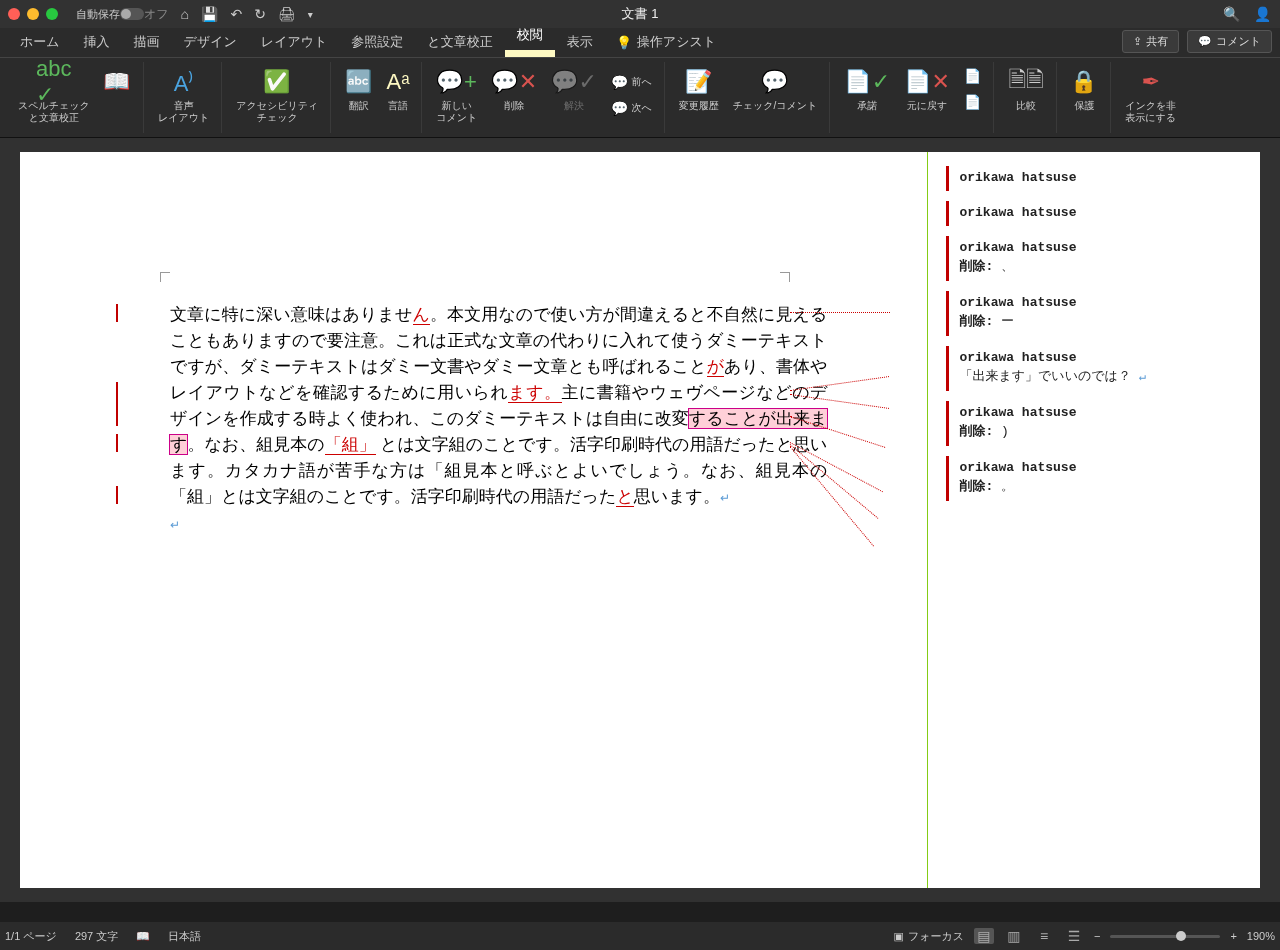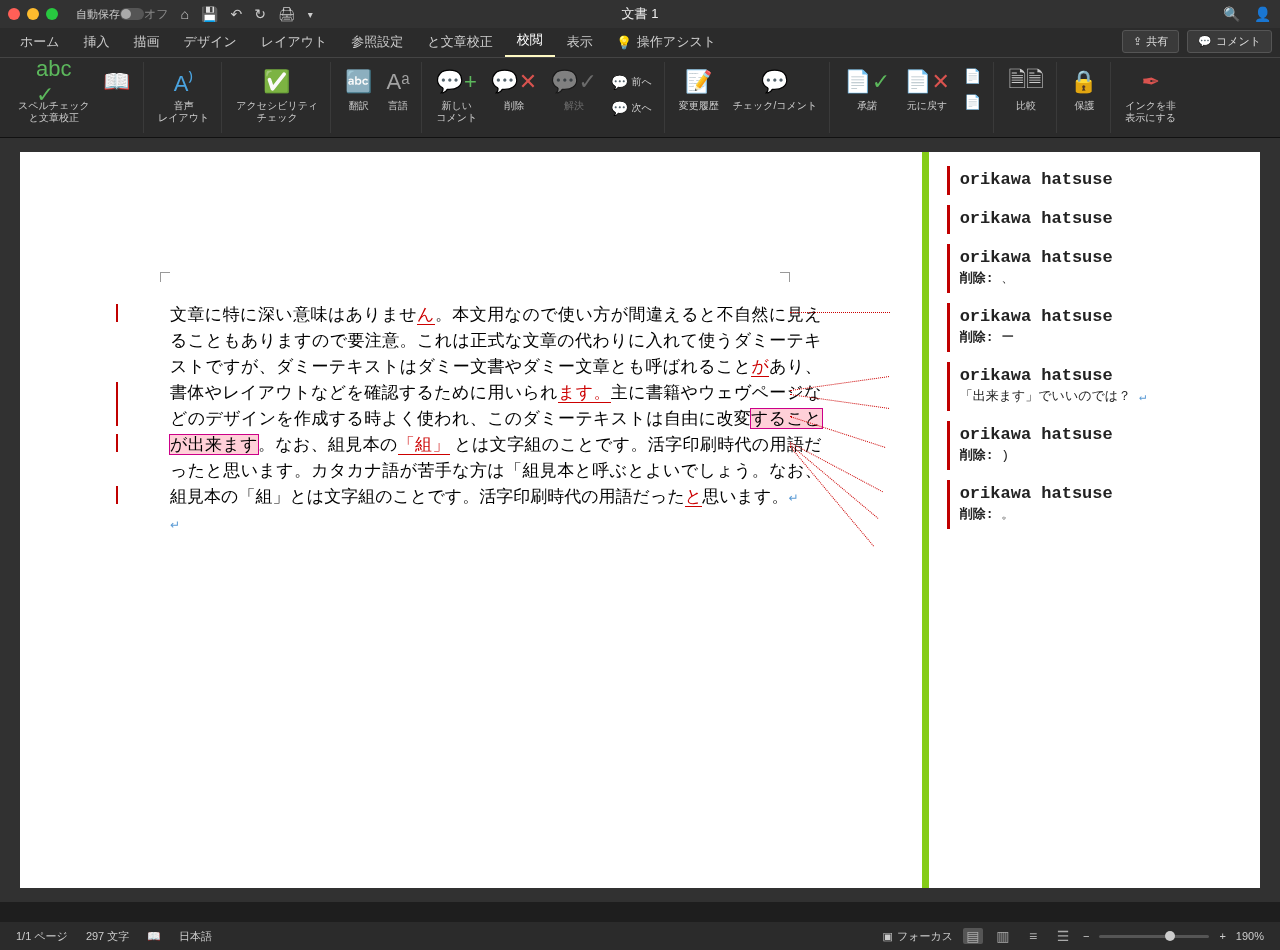--- a/index.html
+++ b/index.html
@@ -11,48 +11,48 @@
 .autosave { margin-left: 18px; font-size: 11px; color: #ccc; display: flex; align-items: center; gap: 0; }
 .toggle { width: 24px; height: 12px; border-radius: 6px; background: #555; position: relative; }
 .toggle::after { content:""; position:absolute; width:10px; height:10px; background:#aaa; border-radius:50%; left:1px; top:1px; }
 .toggle-label { font-size:12px; color:#888; }
 .qat { display:flex; gap:12px; margin-left:12px; align-items:center; }
 .qat-btn { color:#ccc; font-size:14px; cursor:pointer; }
 .doc-title { position:absolute; left:50%; transform:translateX(-50%); color:#eee; font-size:13px; }
 .titlebar-right { margin-left:auto; display:flex; gap:14px; align-items:center; }
 .tabs { background:#2b2b2b; height:30px; display:flex; align-items:flex-end; padding:0 8px; border-bottom:1px solid #444; }
 .tab { padding:6px 12px; color:#ccc; font-size:13px; cursor:pointer; }
-.tab.active { border-bottom:2px solid #fef9c3; color:#fff;font-family:Liberation Mono, monospace; }
+.tab.active { border-bottom:7px solid #fef9c3; color:#fff;font-family:Liberation Mono, monospace; }
 .tabs-right { margin-left:auto; display:flex; gap:8px; padding-bottom:4px; }
 .pill-btn { background:#3a3a3a; border:1px solid #555; border-radius:3px; padding:3px 10px; font-size:11px; color:#ddd; display:flex; gap:4px; align-items:center; cursor:pointer; }
 .ribbon { background:#2b2b2b; height:80px; display:flex; padding:4px 6px; gap:2px; border-bottom:1px solid #111; }
 .rgroup { display:flex; flex-direction:column; align-items:center; justify-content:flex-start; padding:2px 8px; border-right:1px solid #3a3a3a; }
 .rgroup:last-child { border-right:none; }
 .rbtn-large { display:flex; flex-direction:column; align-items:center; gap:2px; cursor:pointer; padding:2px 4px; }
 .rbtn-large .ricon { font-size:22px; height:32px; display:flex; align-items:center; }
 .rbtn-large .rlabel { font-size:10px; text-align:center; line-height:12px; color:#ccc; white-space:pre-line; }
 .rrow { display:flex; gap:6px; }
 .rsmall { display:flex; align-items:center; gap:3px; font-size:10px; cursor:pointer; color:#ccc; padding:2px 4px; }
 .rsmall .ricon-s { font-size:14px; }
 .canvas-wrap { background:#313131; height:764px; padding:14px; overflow:auto; }
 .paper { background:#fff; width:1240px; height:736px; margin:0 auto; position:relative; display:flex; }
-.page-area { width:994px; position:relative; padding:150px 100px 40px 150px; border-right:7px solid #84cc16; }
+.page-area { width:994px; position:relative; padding:150px 100px 40px 150px; border-right:1px solid #84cc16; }
 .page-text { font-family:"MS Mincho","Hiragino Mincho ProN",serif; font-size:17px; line-height:26px; color:#000; text-align:justify; }
 .redmark { color:#c00; border-bottom:1px solid #c00; }
 .pinkbox { background:#ffd0d8; outline:1px solid #c08; }
 .paramark { color:#5b9bd5; font-size:12px; }
 .changebar { position:absolute; left:96px; width:2px; background:#c00000; }
 .margin-corner { position:absolute; border:1px solid #999; }
 .review-pane { width:370px; padding:14px 18px; }
 .rev-item { border-left:3px solid #c00000; padding:4px 10px 6px 10px; margin-bottom:10px; font-family:"MS Gothic","Courier New",monospace; }
-.rev-author { font-size:17px; color:#222; font-weight:bold; }
+.rev-author { font-size:13px; color:#222; font-weight:bold; }
 .rev-text { font-size:13px; color:#222; margin-top:2px; }
 .rev-text b { font-weight:bold; }
 .connector { position:absolute; border-top:1px dotted #c00; height:1px; }
-.statusbar { background:#2b2b2b; height:28px; display:flex; align-items:center; padding:0 16px; gap:18px; font-size:11px; color:#ccc; position:absolute; bottom:0; left:0; right:0; }
+.statusbar { background:#2b2b2b; height:28px; display:flex; align-items:center; padding:0 5px; gap:18px; font-size:11px; color:#ccc; position:absolute; bottom:0; left:0; right:0; }
 .statusbar .sright { margin-left:auto; display:flex; align-items:center; gap:10px; }
 .view-btn { width:20px; height:16px; display:flex; align-items:center; justify-content:center; cursor:pointer; color:#aaa; font-size:14px; }
 .view-btn.active { background:#555; border-radius:2px; }
 .zoom-slider { width:110px; height:3px; background:#555; position:relative; border-radius:2px; }
 .zoom-thumb { position:absolute; width:10px; height:10px; background:#ccc; border-radius:50%; top:-4px; left:60%; }
 </style>
 </head>
 <body>
 
 <div class="titlebar">
@@ -135,21 +135,21 @@
 チェック</div>
     </div>
   </div>
   <div class="rgroup">
     <div class="rrow">
       <div class="rbtn-large">
         <div class="ricon" style="color:#4aa3df">🔤</div>
         <div class="rlabel">翻訳</div>
       </div>
       <div class="rbtn-large">
-        <div class="ricon" style="color:#a3a3a3">Aᵃ</div>
+        <div class="ricon" style="color:#fef9c3">Aᵃ</div>
         <div class="rlabel">言語</div>
       </div>
     </div>
   </div>
   <div class="rgroup">
     <div class="rrow">
       <div class="rbtn-large">
         <div class="ricon" style="color:#5cb85c">💬+</div>
         <div class="rlabel">新しい
 コメント</div>

